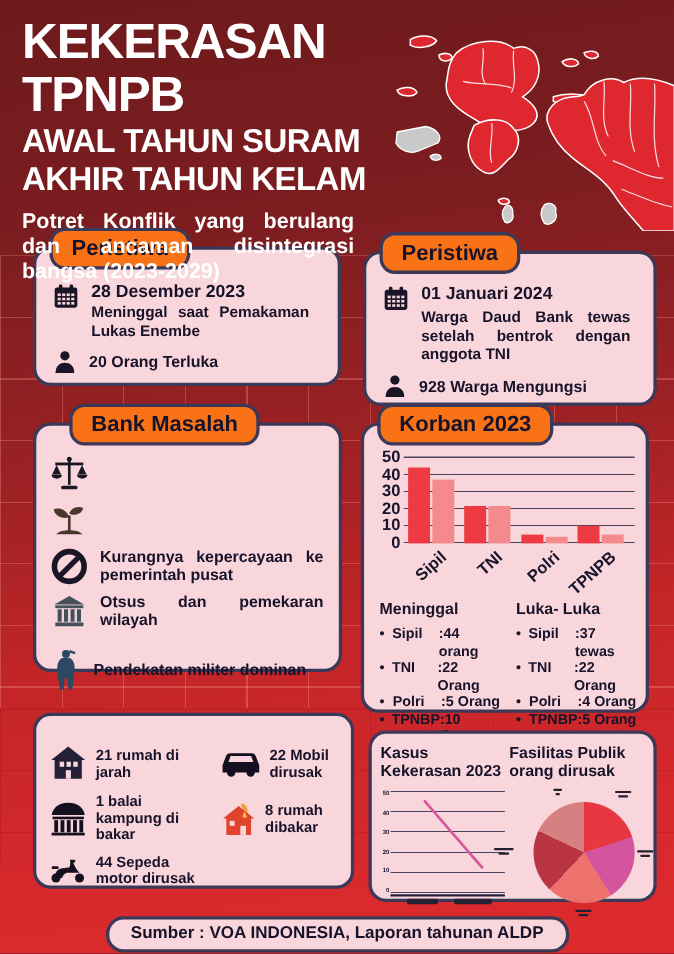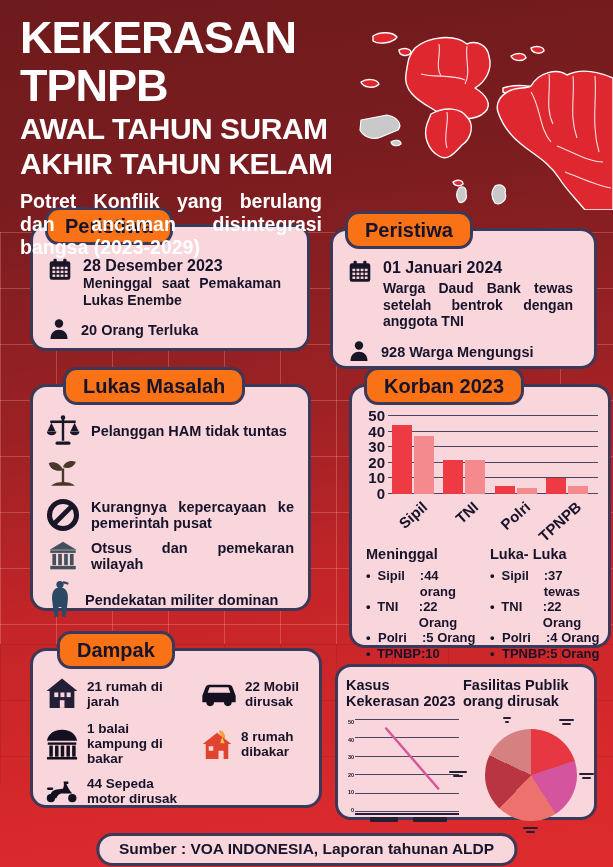--- a/index.html
+++ b/index.html
@@ -191,51 +191,50 @@
     <div class="row" style="margin-top:0;">
       <svg class="ic" width="24" height="26" viewBox="0 0 24 24">
         <circle cx="12" cy="6.5" r="4.2" fill="#1a1628"></circle>
         <path d="M3.5,22 C3.5,15.5 7.5,12.8 12,12.8 C16.5,12.8 20.5,15.5 20.5,22 Z" fill="#1a1628"></path>
       </svg>
       <div class="cas">928 Warga Mengungsi</div>
     </div>
   </section>
 
   <section class="card" style="left:30px;top:384px;width:281px;height:227px;padding:26px 14px 6px 12px;">
-    <div class="tab" style="left:30px;">Lukas Masalah</div>
+    <div class="tab" style="left:30px;">Bank Masalah</div>
     <div class="row" style="margin-bottom:6px;">
       <svg class="ic" width="36" height="36" viewBox="0 0 24 24" fill="#1a1628">
         <rect x="11.2" y="2.5" width="1.6" height="16"></rect>
         <rect x="3.5" y="5" width="17" height="1.7"></rect>
         <circle cx="12" cy="3" r="1.5"></circle>
         <path d="M4.3,6.5 L1.6,12.2 L7,12.2 Z"></path>
         <path d="M1.2,12.4 a3.2,2.4 0 0 0 6.4,0 Z"></path>
         <path d="M19.7,6.5 L17,12.2 L22.4,12.2 Z"></path>
         <path d="M16.6,12.4 a3.2,2.4 0 0 0 6.4,0 Z"></path>
         <rect x="7" y="19" width="10" height="2.2" rx="1"></rect>
       </svg>
-      <div class="akar-label" style="width:205px;">Pelanggan HAM tidak tuntas</div>
     </div>
     <div class="row" style="margin-bottom:6px;">
       <svg class="ic" width="36" height="36" viewBox="0 0 24 24" fill="#4a372b">
         <path d="M12,20 C12,14 12,11 12,9"></path>
         <rect x="11.2" y="9" width="1.6" height="11"></rect>
         <path d="M12,10 C10,5 5,4 2.5,5.5 C3.5,10 8.5,11.5 12,10 Z"></path>
         <path d="M12,8 C13,4.5 17,3 20.5,4.5 C19.5,8.5 14.5,9.5 12,8 Z"></path>
         <path d="M4,20.5 C6,18.5 9,18 12,18 C15,18 18,18.5 20,20.5 Z"></path>
       </svg>
     </div>
     <div class="row" style="margin-bottom:6px;">
       <svg class="ic" width="36" height="36" viewBox="0 0 24 24">
         <circle cx="12" cy="12" r="9" fill="none" stroke="#1a1628" stroke-width="3.4"></circle>
         <line x1="5.8" y1="18.2" x2="18.2" y2="5.8" stroke="#1a1628" stroke-width="3.2"></line>
       </svg>
       <div class="akar-label" style="width:205px;">Kurangnya kepercayaan ke pemerintah pusat</div>
     </div>
-    <div class="row" style="margin-bottom:6px;justify-content:center;">
+    <div class="row" style="margin-bottom:16px;justify-content:center;">
       <svg class="ic" width="36" height="34" viewBox="0 0 24 24" fill="#44505c">
         <path d="M12,2 L2.5,7.5 L21.5,7.5 Z"></path>
         <rect x="3" y="8" width="18" height="1.8"></rect>
         <rect x="4.5" y="10.5" width="2.6" height="8"></rect>
         <rect x="8.6" y="10.5" width="2.6" height="8"></rect>
         <rect x="12.8" y="10.5" width="2.6" height="8"></rect>
         <rect x="16.9" y="10.5" width="2.6" height="8"></rect>
         <rect x="3" y="19" width="18" height="2.4"></rect>
       </svg>
       <div class="akar-label" style="width:205px;">Otsus dan pemekaran wilayah</div>
@@ -243,21 +242,21 @@
     <div class="row">
       <svg class="ic" width="30" height="42" viewBox="0 0 20 30" fill="#2c4964">
         <circle cx="10" cy="4" r="2.6"></circle>
         <path d="M7.5,6.5 C4.5,8 4,12 4.5,16 C4.8,19 5.5,23 6,27 L8.5,27 L9,20 L11,20 L11.5,27 L14,27 C14.5,23 15.2,19 15.5,16 C16,12 15.5,8 12.5,6.5 Z"></path>
         <rect x="12" y="2" width="4" height="1.6" transform="rotate(18 14 3)"></rect>
       </svg>
       <div class="akar-label" style="width:205px;">Pendekatan militer dominan</div>
     </div>
   </section>
 
-  <section class="card" style="left:349px;top:384px;width:262px;height:264px;">
+  <section class="card" style="left:328px;top:384px;width:262px;height:264px;">
     <div class="tab">Korban 2023</div>
     <div class="bar-wrap">
       <div class="bar-yaxis">
           <span style="top: -7px;">50</span>
           <span style="top: 8.6px;">40</span>
           <span style="top: 24.2px;">30</span>
           <span style="top: 39.8px;">20</span>
           <span style="top: 55.4px;">10</span>
           <span style="top: 71px;">0</span>
         </div>
@@ -332,21 +331,20 @@
               <span class="b">•</span>
               <span class="n">TPNBP</span>
               <span>:5 Orang</span>
             </li>
         </ul>
       </div>
     </div>
   </section>
 
   <section class="card" style="left:30px;top:648px;width:292px;height:160px;">
-    <div class="tab" style="left:24px;">Dampak</div>
     <div class="dampak-grid">
       <div class="d-item">
         <svg class="ic" width="38" height="34" viewBox="0 0 24 22" fill="#241f38">
           <path d="M12,1 L2,9 L4,9 L4,20 L20,20 L20,9 L22,9 Z"></path>
           <g fill="#f8d6db">
               <rect x="7" y="10" width="2.6" height="3"></rect>
               <rect x="11" y="10" width="2.6" height="3"></rect>
               <rect x="15" y="10" width="2.6" height="3"></rect>
               <rect x="10.6" y="15" width="3" height="5"></rect>
             </g>

